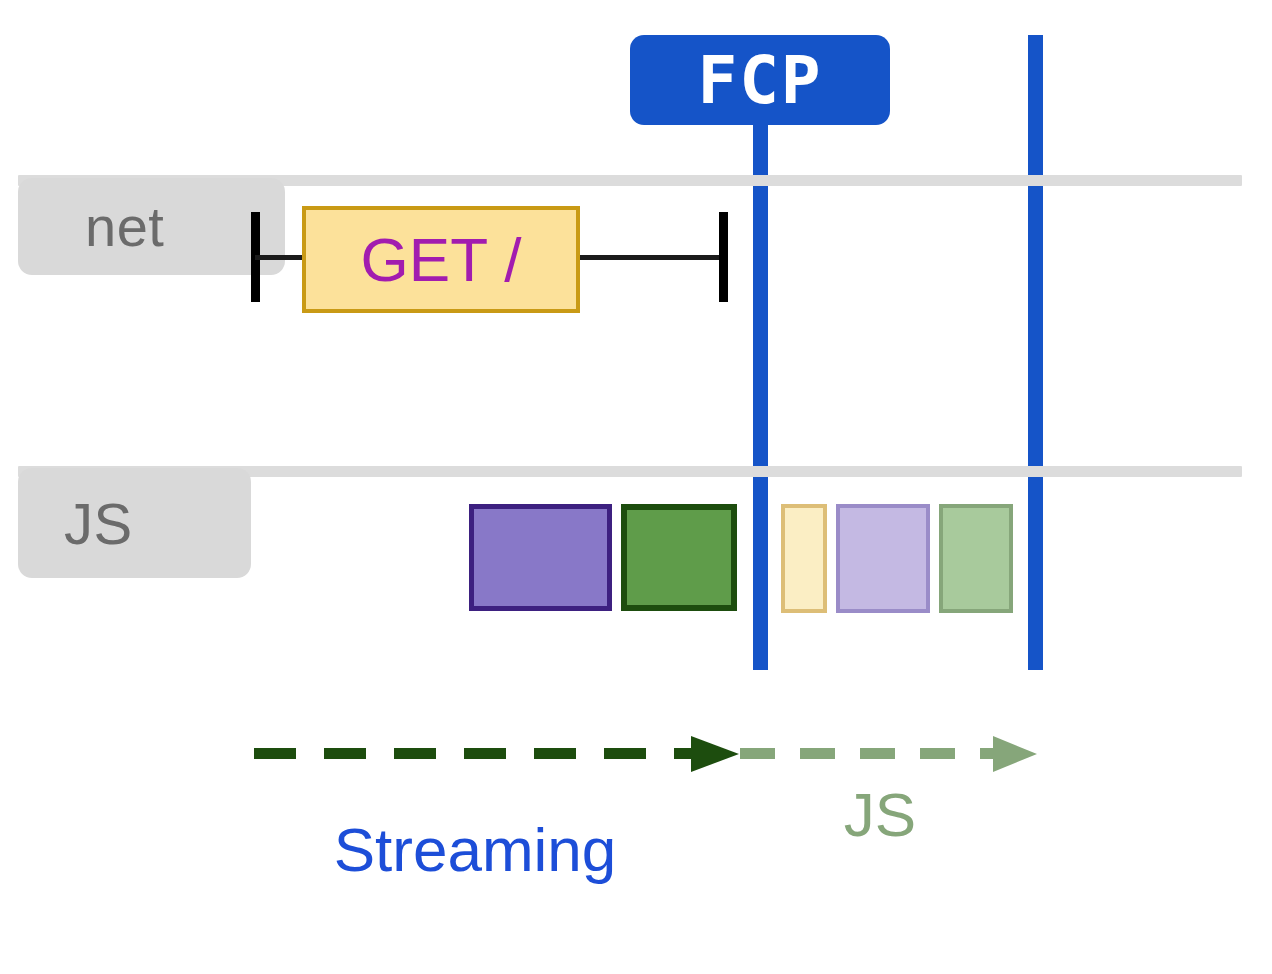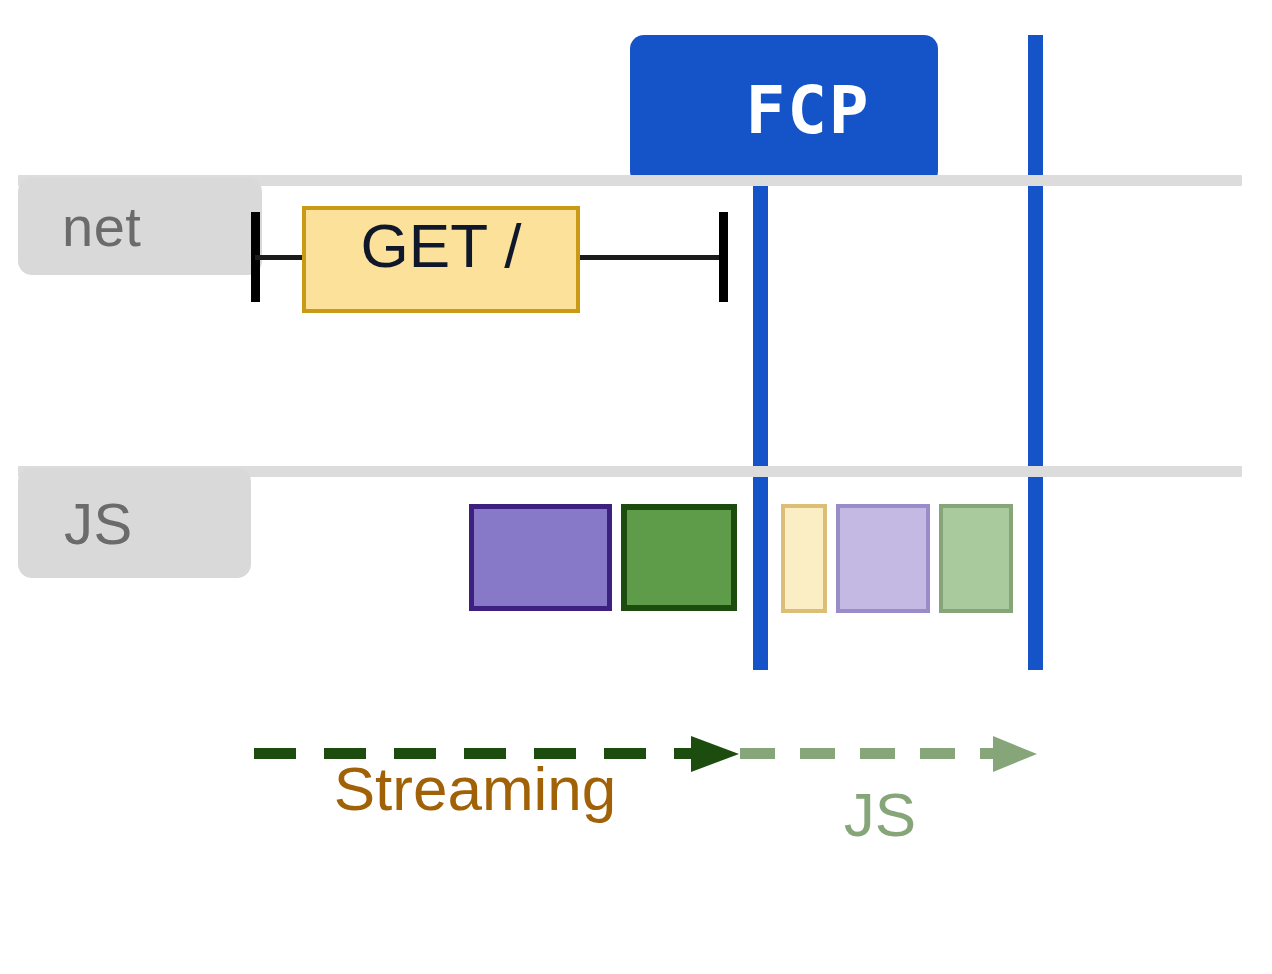--- a/index.html
+++ b/index.html
@@ -41,22 +41,22 @@
   .marker-line{position:absolute;background:#1554c8;}
 
   
   .whisker-tick{position:absolute;background:#000000;width:9px;}
   .whisker-bar{position:absolute;background:#1b1b1b;height:5px;}
   .req-box{
     position:absolute;
     background:#fce19a;
     border:4px solid #c99a15;
     box-sizing:border-box;
-    display:flex;align-items:flex-start;justify-content:center;
-    color:#0f172a;
+    display:flex;align-items:center;justify-content:center;
+    color:#a21caf;
   }
 
   
   .js-block{position:absolute;box-sizing:border-box;}
 
   
   .arrow-wrap{position:absolute;}
   .arrow-line{position:absolute;height:11px;}
   .arrow-head{position:absolute;width:0;height:0;}
 
@@ -68,27 +68,27 @@
   }
 </style>
 </head>
 <body>
 
 <div id="stage">
 
   <div class="marker-line" style="left:753px;top:35px;width:15px;height:635px;"></div>
   <div class="marker-line" style="left:1028px;top:35px;width:15px;height:635px;"></div>
 
-  <div class="badge" style="left:630px;top:35px;width:260px;height:150px;font-size:66px;padding-left:48px;">
+  <div class="badge" style="left:630px;top:35px;width:260px;height:90px;font-size:66px;">
     <span>FCP</span>
   </div>
 
   <div class="track-line" style="left:18px;top:175px;width:1224px;"></div>
 
-  <div class="row-pill" style="left:18px;top:178px;width:200px;height:97px;padding-left:44px;font-size:56px;">
+  <div class="row-pill" style="left:18px;top:178px;width:200px;height:97px;padding-left:67px;font-size:56px;">
     <span>net</span>
   </div>
 
   <div class="whisker-tick" style="left:251px;top:212px;height:90px;"></div>
   <div class="whisker-bar" style="left:255px;top:255px;width:50px;"></div>
   <div class="whisker-bar" style="left:577px;top:255px;width:147px;"></div>
   <div class="whisker-tick" style="left:719px;top:212px;height:90px;"></div>
 
   <div class="req-box" style="left:302px;top:206px;width:278px;height:107px;font-size:62px;">
     <span>GET /</span>
@@ -106,21 +106,21 @@
   <div class="js-block" style="left:781px;top:504px;width:46px;height:109px;background:#fbeec4;border:4px solid #ddbe77;"></div>
   <div class="js-block" style="left:836px;top:504px;width:94px;height:109px;background:#c4b9e3;border:4px solid #9a8cc8;"></div>
   <div class="js-block" style="left:939px;top:504px;width:74px;height:109px;background:#a8ca9c;border:4px solid #86a67a;"></div>
 
   <div class="arrow-wrap" style="left:254px;top:738px;width:485px;height:34px;">
     <div class="arrow-line" style="left:0px;top:10px;width:446px;
                 background:repeating-linear-gradient(to right,#1d4d0e 0px,#1d4d0e 42px,rgba(0,0,0,0) 42px,rgba(0,0,0,0) 70px);"></div>
     <div class="arrow-head" style="left:437px;top:-2px;border-top:18px solid transparent;border-bottom:18px solid transparent;border-left:48px solid #1d4d0e;"></div>
   </div>
 
-  <div class="phase-label" style="left:245px;top:756px;width:460px;color:#a16207;font-size:62px;">
+  <div class="phase-label" style="left:245px;top:817px;width:460px;color:#1d4ed8;font-size:62px;">
     <div>Streaming</div>
   </div>
 
   <div class="arrow-wrap" style="left:740px;top:738px;width:300px;height:34px;">
     <div class="arrow-line" style="left:0px;top:10px;width:262px;
                 background:repeating-linear-gradient(to right,#86a67a 0px,#86a67a 35px,rgba(0,0,0,0) 35px,rgba(0,0,0,0) 60px);"></div>
     <div class="arrow-head" style="left:253px;top:-2px;border-top:18px solid transparent;border-bottom:18px solid transparent;border-left:44px solid #86a67a;"></div>
   </div>
 
   <div class="phase-label" style="left:715px;top:782px;width:330px;color:#86a67a;font-size:62px;">

